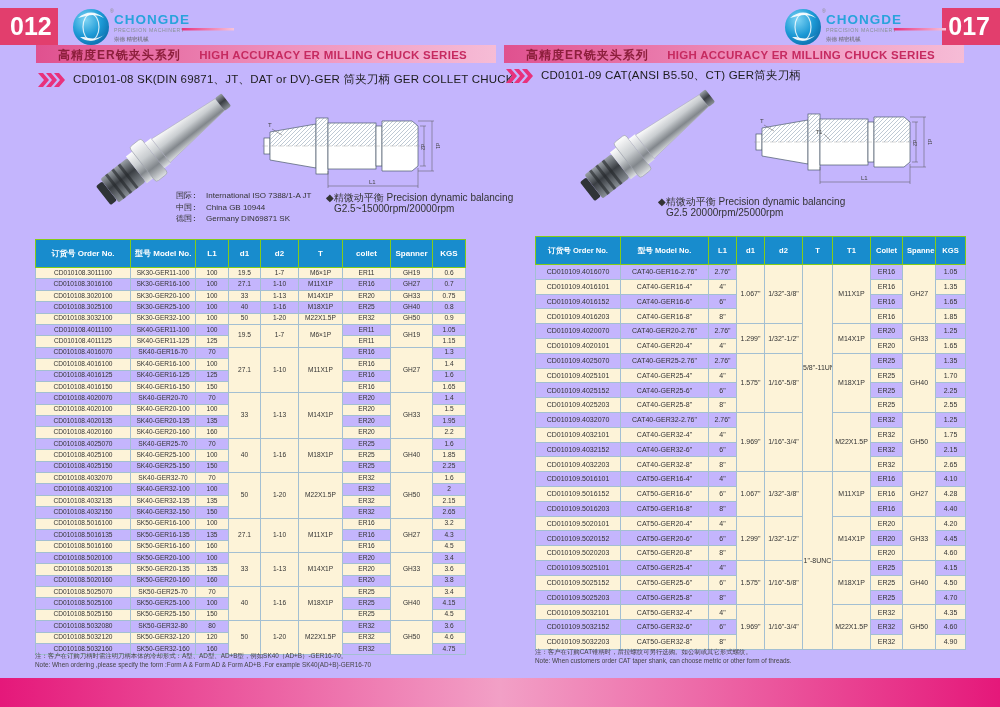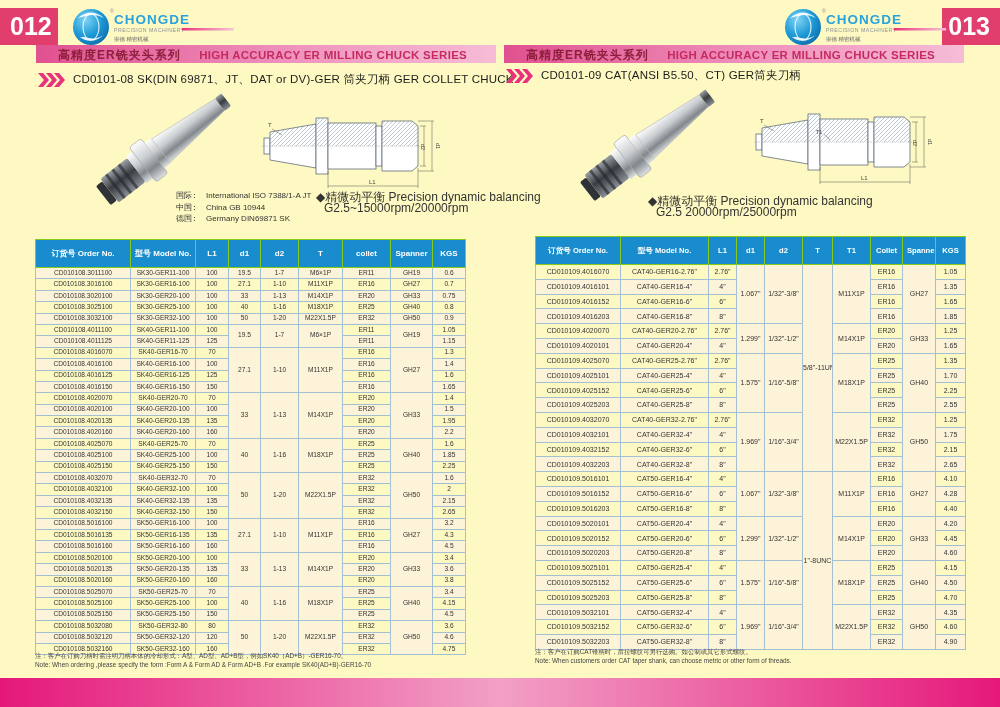--- a/index.html
+++ b/index.html
@@ -1,16 +1,16 @@
 <!DOCTYPE html>
 <html><head>
 <meta charset="utf-8">
 <style>
   html,body{margin:0;padding:0;background:#fff;}
-  .canvas{position:relative;width:1000px;height:707px;background:#fef9c3;overflow:hidden;
+  .canvas{position:relative;width:1000px;height:707px;background:#c4b5fd;overflow:hidden;
           font-family:"Liberation Sans","DejaVu Sans",sans-serif;}
   .page-tab{position:absolute;top:8px;width:58px;height:37px;background:#e23e6d;color:#fff;
             font-size:25px;line-height:37px;font-weight:bold;box-sizing:border-box;}
   .tab-left{left:0;padding-left:10px;}
   .tab-right{left:942px;text-align:right;padding-right:10px;}
   .logo{position:absolute;width:170px;height:46px;}
   .logo-left{left:70px;top:3px;}
   .logo-right{left:782px;top:3px;}
   .banner{position:absolute;top:45px;width:460px;height:18px;line-height:17px;
           background:linear-gradient(90deg,#e0518f 0%,#ef92bd 55%,#f6bcd6 100%);
@@ -26,21 +26,21 @@
   .sec-line2{padding-left:84px;}
   .chevrons{margin-top:1px;flex:0 0 auto;}
   .photo{position:absolute;width:175px;height:120px;}
   .photo-left{left:96px;top:92px;}
   .photo-right{left:580px;top:88px;}
   .drawing{position:absolute;width:192px;height:102px;}
   .drawing-left{left:260px;top:98px;}
   .drawing-right{left:752px;top:94px;}
   .standards{position:absolute;left:176px;top:190px;font-size:8px;line-height:11.5px;color:#333;}
   .std-label{display:inline-block;width:30px;font-family:Liberation Mono, monospace;}
-  .balancing{position:absolute;font-size:12px;line-height:11px;color:#333;}
+  .balancing{position:absolute;font-size:10px;line-height:11px;color:#333;margin-left:10px;}
   .bal-left{left:316px;top:192px;}
   .bal-right{left:648px;top:196px;}
   .bal2{padding-left:8px;}
   .table-wrap{position:absolute;width:430px;}
   .table-left{left:35px;top:239px;}
   .table-right{left:535px;top:236px;}
   table.spec-table{border-collapse:collapse;table-layout:fixed;width:430px;}
   .spec-table th{background:#188ccd;color:#fff;font-weight:bold;border:1px solid #84cc16;
                  padding:4px;height:19px;overflow:hidden;white-space:nowrap;}
   .table-left th{font-size:8px;}
@@ -507,21 +507,21 @@
           </tr>
         </tbody>
       </table>
     </div>
 
   <div class="note note-left">
     <div>注：客户在订购刀柄时需注明刀柄本体的冷却形式：A型、AD型、AD+B型，例如SK40（AD+B）-GER16-70。</div>
     <div>Note: When ordering ,please specify the form :Form A &amp; Form AD &amp; Form AD+B .For example SK40(AD+B)-GER16-70</div>
   </div>
 
-  <div class="page-tab tab-right">013</div>
+  <div class="page-tab tab-right">017</div>
 
   <svg class="logo logo-right" viewBox="0 0 170 46">
     <defs>
       <radialGradient id="lgR" cx="35%" cy="30%" r="80%">
         <stop offset="0%" stop-color="#7fd4f4"></stop>
           <stop offset="55%" stop-color="#1d9ad6"></stop>
           <stop offset="100%" stop-color="#0b6aa9"></stop>
       </radialGradient>
       <linearGradient id="plR" x1="0" y1="0" x2="1" y2="0">
         <stop offset="0%" stop-color="#e8327c"></stop>

